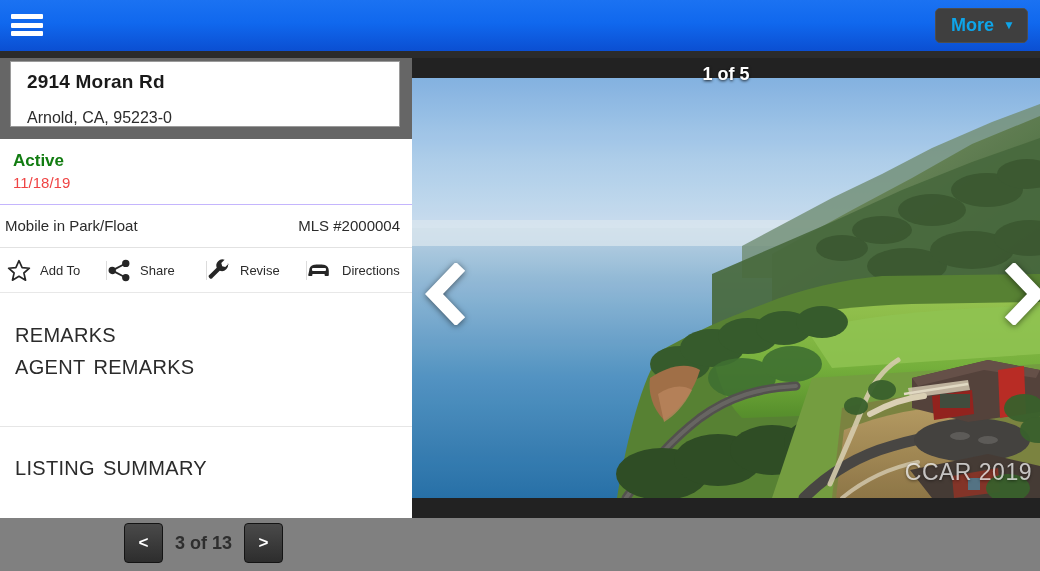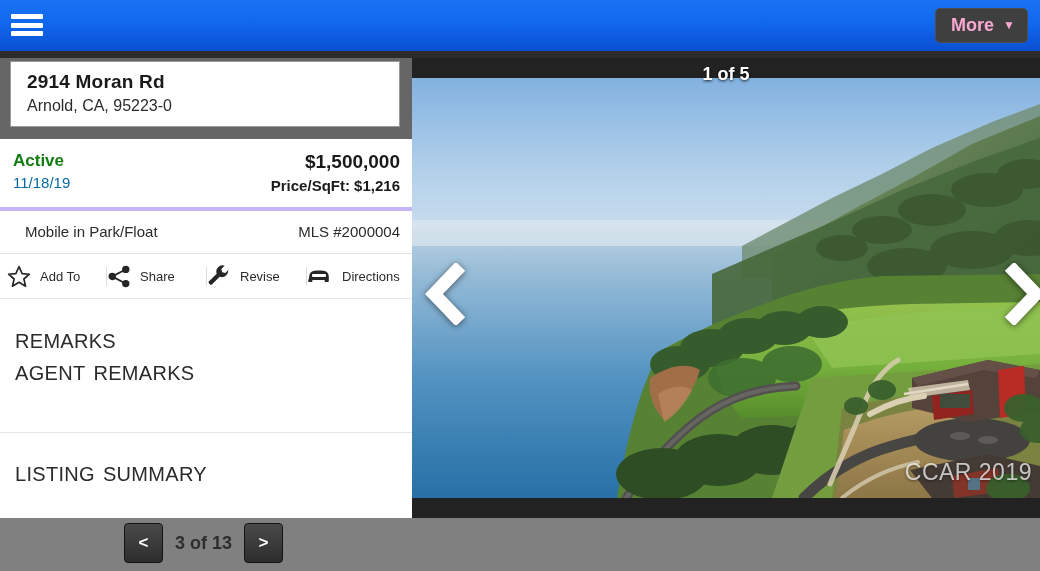--- a/index.html
+++ b/index.html
@@ -30,60 +30,60 @@
   .back-btn {
     position: absolute; left: 63px; top: 8px;
     background: #3f3f3f; color: #ffffff;
     border: 1px solid #4d4d4d; border-radius: 4px;
     font-size: 18px; font-weight: bold;
     padding: 7px 13px 8px 13px; line-height: 1;
     cursor: pointer;
   }
   .more-btn {
     position: absolute; right: 12px; top: 8px;
-    background: #3f3f3f; color: #f9a8d4;
+    background: #3f3f3f; color: #0ea5e9;
     border: 1px solid #4d4d4d; border-radius: 5px;
     font-size: 18px; font-weight: bold;
     padding: 7px 12px 8px 15px; line-height: 1;
     display: flex; align-items: center; gap: 9px;
     cursor: pointer;
   }
   .caret-down { font-size: 12px; line-height: 1; }
 
   
   .left-panel {
     position: absolute; top: 58px; left: 0; width: 412px; height: 460px;
     background: #666666; overflow: hidden; z-index: 20;
   }
   .addr-card {
     position: absolute; top: 3px; left: 10px; width: 390px; height: 66px;
     background: #ffffff; border: 1px solid #9a9a9a;
     padding: 9px 0 0 16px;
   }
   .addr-line1 { font-size: 19px; font-weight: bold; color: #1a1a1a; letter-spacing: .2px; }
-  .addr-line2 { font-size: 16px; color: #2b2b2b; margin-top: 4px; }
+  .addr-line2 { font-size: 16px; color: #2b2b2b; margin-top: 16px; }
 
   .info-sheet {
     position: absolute; top: 81px; left: 0; width: 412px; height: 379px;
     background: #ffffff;
   }
   .status-row {
     display: flex; justify-content: space-between; align-items: flex-start;
     padding: 12px 12px 13px 13px;
   }
   .status-left .status { font-size: 17px; font-weight: bold; color: #127c11; }
-  .status-left .date { font-size: 15px; color: #0369a1; margin-top: 3px; }
+  .status-left .date { font-size: 15px; color: #ef4444; margin-top: 3px; }
   .status-right { text-align: right; }
   .status-right .price { font-size: 19px; font-weight: bold; color: #1a1a1a; }
   .status-right .ppsf { font-size: 15px; font-weight: bold; color: #1a1a1a; margin-top: 4px; }
 
   .mls-row {
     display: flex; justify-content: space-between; align-items: center;
-    padding: 12px 12px 13px 25px;
-    border-top: 4px solid #c4b5fd; border-bottom: 1px solid #e2e2e2;
+    padding: 12px 12px 13px 5px;
+    border-top: 1px solid #c4b5fd; border-bottom: 1px solid #e2e2e2;
     font-size: 15px; color: #2b2b2b;
   }
 
   .actions {
     display: flex; padding: 10px 6px 9px 6px;
     border-bottom: 1px solid #e8e8e8;
   }
   .action {
     flex: 1; display: flex; align-items: center; gap: 8px;
     position: relative; cursor: pointer;
@@ -175,24 +175,20 @@
       <div class="addr-line1">2914 Moran Rd</div>
       <div class="addr-line2">Arnold, CA, 95223-0</div>
     </div>
 
     <div class="info-sheet">
 
       <div class="status-row">
         <div class="status-left">
           <div class="status">Active</div>
           <div class="date">11/18/19</div>
-        </div>
-        <div class="status-right">
-          <div class="price">$1,500,000</div>
-          <div class="ppsf">Price/SqFt: $1,216</div>
         </div>
       </div>
 
       <div class="mls-row">
         <span>Mobile in Park/Float</span>
         <span>MLS #2000004</span>
       </div>
 
       <div class="actions">
 

